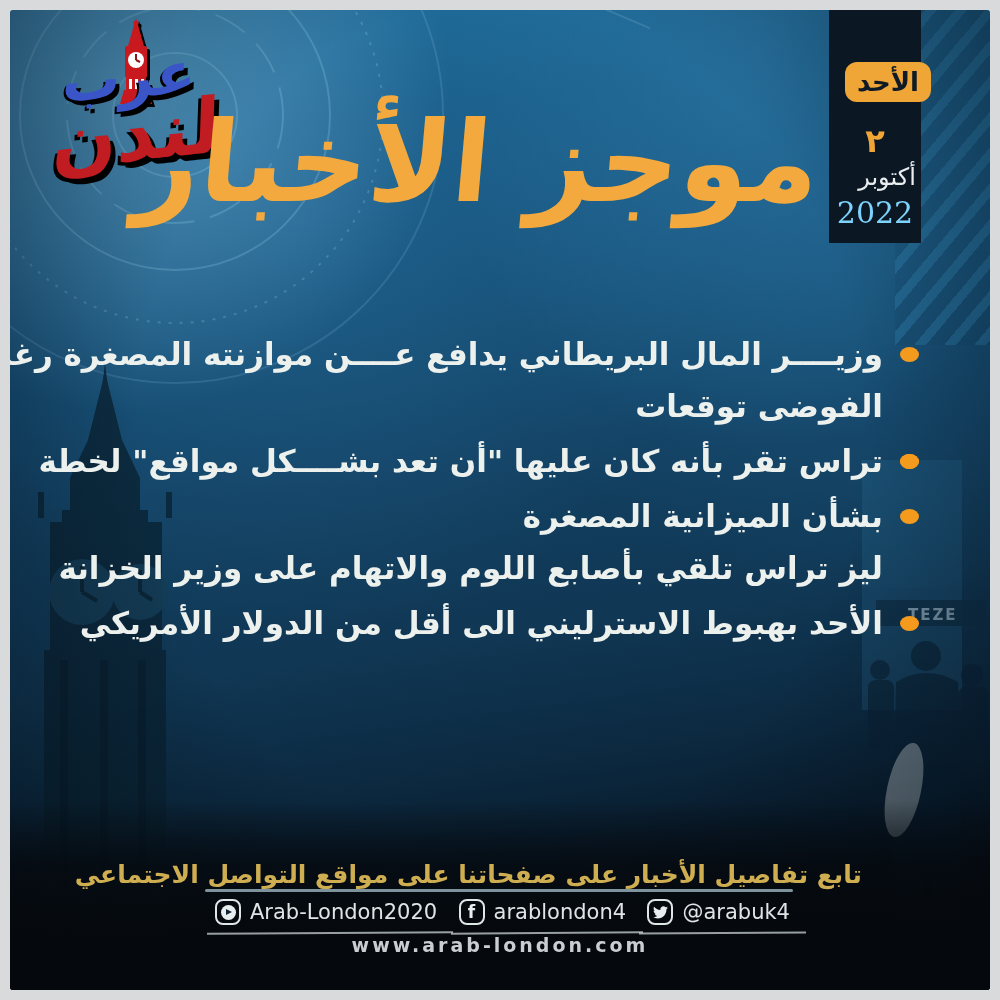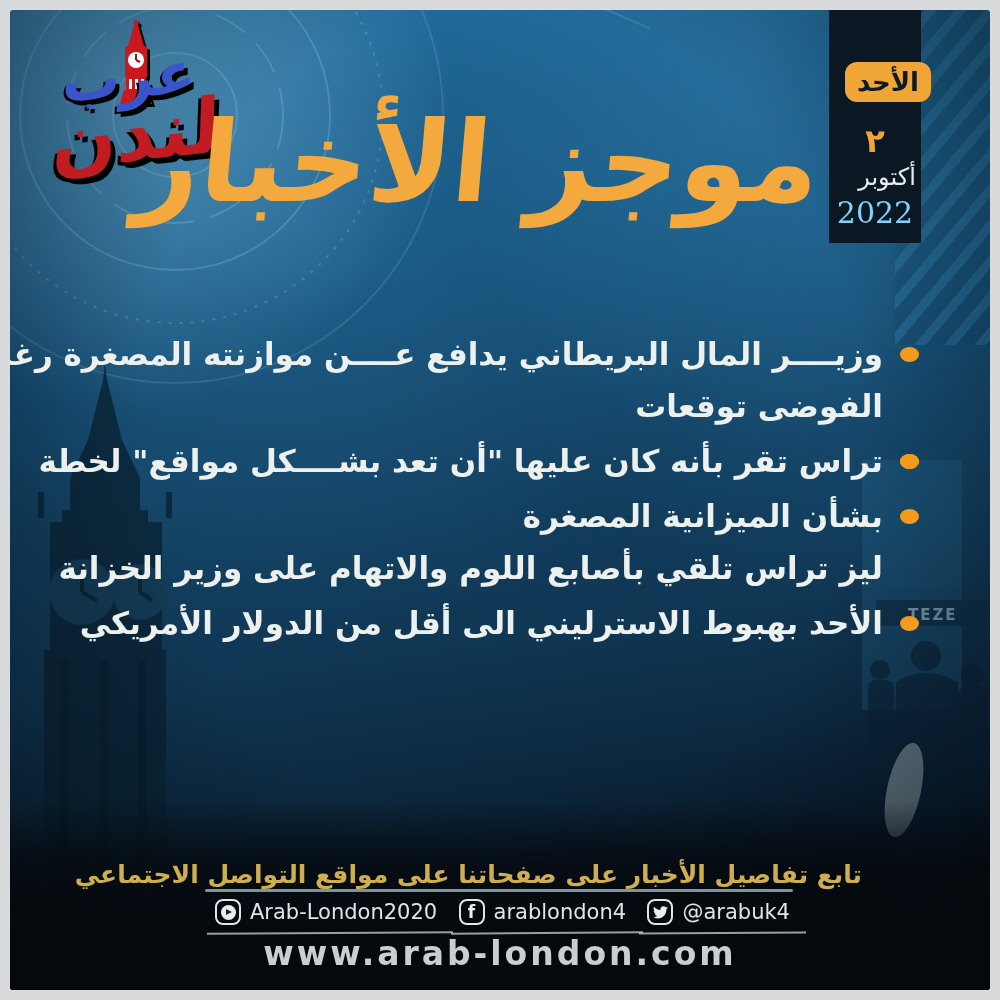--- a/index.html
+++ b/index.html
@@ -68,21 +68,21 @@
   .social::after{content:"";position:absolute;left:-8px;right:-16px;bottom:-5px;height:2px;
     background:rgba(215,224,227,.7);transform:rotate(-.4deg);}
   .sq-icon{width:26px;height:26px;border:2px solid #dfe6e6;border-radius:8px;
     display:flex;align-items:center;justify-content:center;box-sizing:border-box;}
   .lens{width:15px;height:15px;border-radius:50%;background:#e8eef0;position:relative;}
   .lens::after{content:"";position:absolute;left:5px;top:4px;width:0;height:0;
     border-left:6px solid #10222e;border-top:3.5px solid transparent;
     border-bottom:3.5px solid transparent;}
   .fb{font-size:17px;font-weight:bold;color:#e8eef0;line-height:1;}
   .website{left:0;top:924px;width:980px;text-align:center;z-index:4;color:#c9ced1;
-    font-size:33px;font-weight:bold;letter-spacing:3px;
+    font-size:19px;font-weight:bold;letter-spacing:3px;
     font-family:"DejaVu Sans","Liberation Sans",sans-serif;}
   
 </style>
 </head>
 <body>
 
 <div class="canvas">
 
   <svg class="layer decor" width="700" height="520" viewBox="0 0 700 520">
     <g fill="none" stroke="rgba(165,218,245,0.22)" stroke-width="2">

